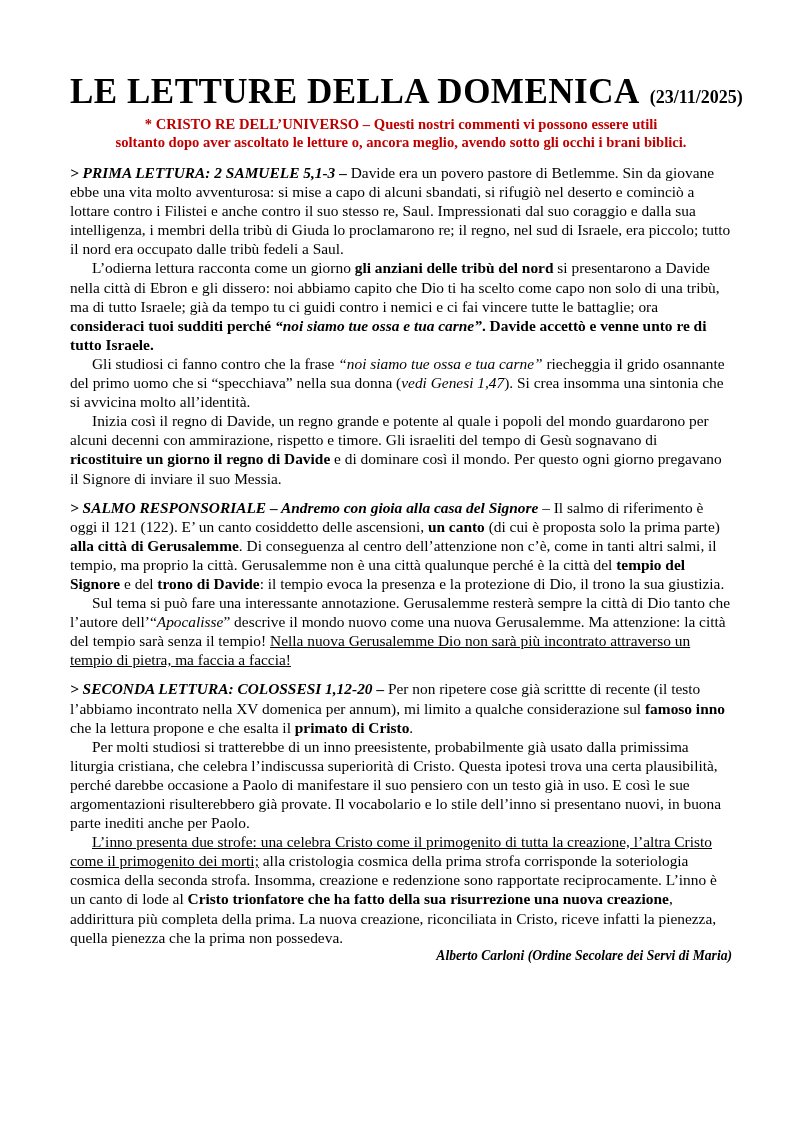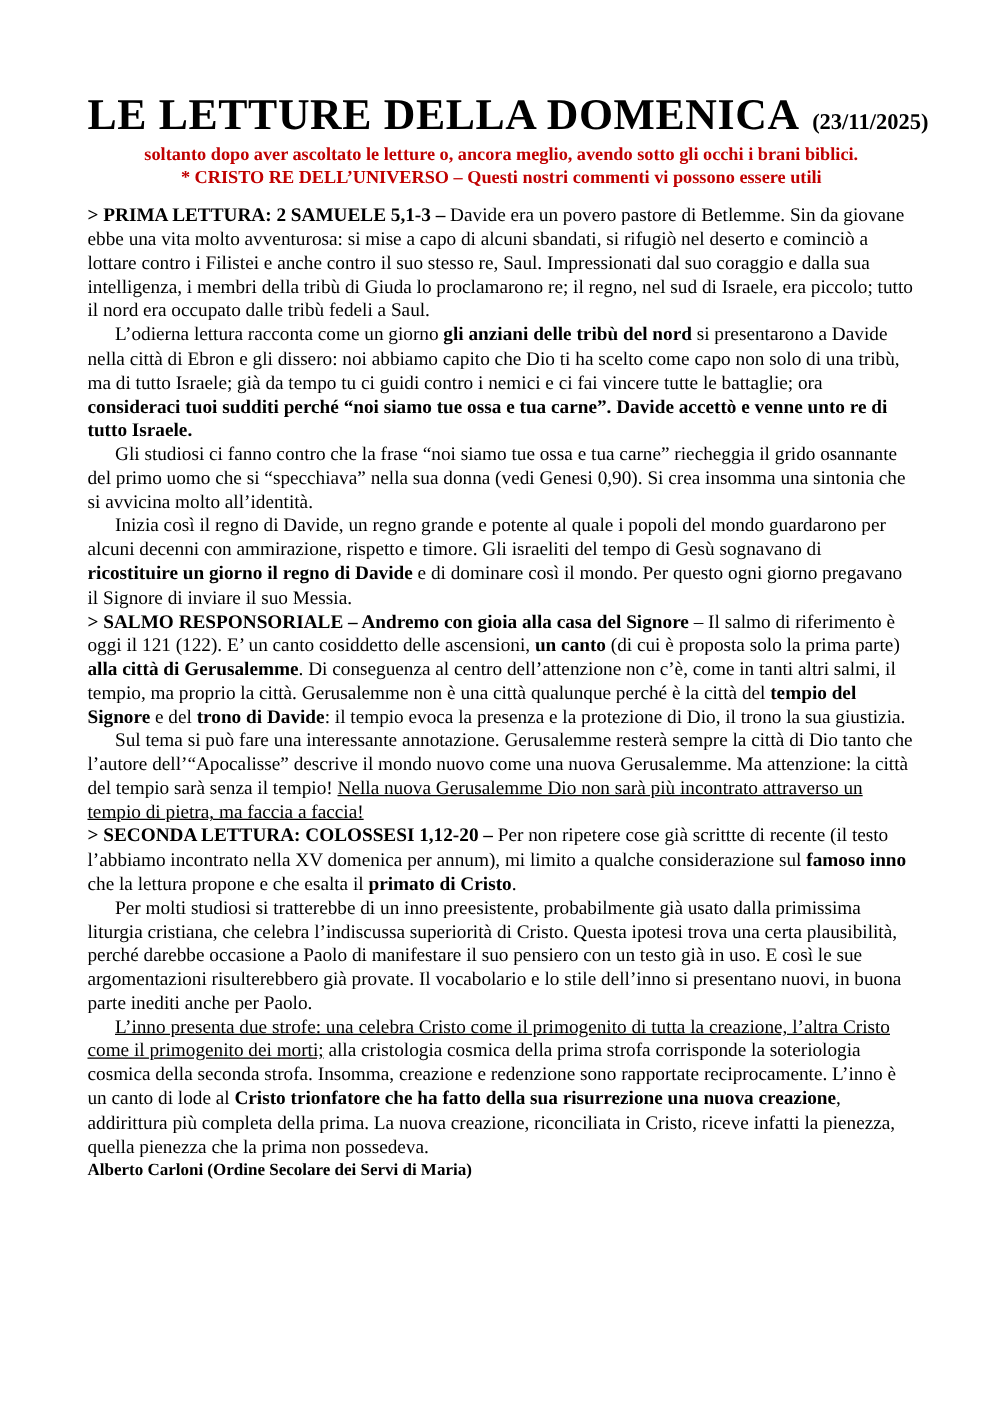--- a/index.html
+++ b/index.html
@@ -24,45 +24,45 @@
     font-size:18px; font-weight:bold; margin-left:6px;
   }
   .doc-subtitle {
     color:#c00000; font-weight:bold; font-size:14.6px; line-height:17.5px;
     margin-top:4px;
   }
   .doc-body { margin-top:12px; font-size:15.4px; line-height:19.1px; }
   .para { margin:0; text-align:left; }
   .para.indent { text-indent:22px; }
   .para.indent2 { text-indent:8px; }
-  .para.gap { }
-  .para.right { text-align:left; }
+  .para.gap { margin-top:10px; }
+  .para.right { text-align:right; }
   .para.small { font-size:13.6px; line-height:17px; }
   .b { font-weight:bold; }
-  .i { }
+  .i { font-style:italic; }
   .u { text-decoration:underline; }
 </style>
 </head>
 <body>
 
 <div class="page">
   <div class="doc-header">
     <div class="title-line">
       <span class="doc-title">LE LETTURE DELLA DOMENICA</span>
       <span class="doc-date">(23/11/2025)</span>
     </div>
     <div class="doc-subtitle">
+      <div>* CRISTO RE DELL’UNIVERSO – Questi nostri commenti vi possono essere utili</div>
       <div>soltanto dopo aver ascoltato le letture o, ancora meglio, avendo sotto gli occhi i brani biblici.</div>
-      <div>* CRISTO RE DELL’UNIVERSO – Questi nostri commenti vi possono essere utili</div>
     </div>
   </div>
   <div class="doc-body">
       <p class="para"><span class="b i ">&gt; PRIMA LETTURA: 2 SAMUELE 5,1-3 – </span><span class="">Davide era un povero pastore di Betlemme. Sin da giovane ebbe una vita molto avventurosa: si mise a capo di alcuni sbandati, si rifugiò nel deserto e cominciò a lottare contro i Filistei e anche contro il suo stesso re, Saul. Impressionati dal suo coraggio e dalla sua intelligenza, i membri della tribù di Giuda lo proclamarono re; il regno, nel sud di Israele, era piccolo; tutto il nord era occupato dalle tribù fedeli a Saul.</span></p>
       <p class="para indent"><span class="">L’odierna lettura racconta come un giorno </span><span class="b ">gli anziani delle tribù del nord</span><span class=""> si presentarono a Davide nella città di Ebron e gli dissero: noi abbiamo capito che Dio ti ha scelto come capo non solo di una tribù, ma di tutto Israele; già da tempo tu ci guidi contro i nemici e ci fai vincere tutte le battaglie; ora </span><span class="b ">consideraci tuoi sudditi perché </span><span class="b i ">“noi siamo tue ossa e tua carne”</span><span class="b ">. Davide accettò e venne unto re di tutto Israele.</span></p>
-      <p class="para indent"><span class="">Gli studiosi ci fanno contro che la frase </span><span class="i ">“noi siamo tue ossa e tua carne”</span><span class=""> riecheggia il grido osannante del primo uomo che si “specchiava” nella sua donna (</span><span class="i ">vedi Genesi 0,90</span><span class="">). Si crea insomma una sintonia che si avvicina molto all’identità.</span></p>
+      <p class="para indent"><span class="">Gli studiosi ci fanno contro che la frase </span><span class="i ">“noi siamo tue ossa e tua carne”</span><span class=""> riecheggia il grido osannante del primo uomo che si “specchiava” nella sua donna (</span><span class="i ">vedi Genesi 1,47</span><span class="">). Si crea insomma una sintonia che si avvicina molto all’identità.</span></p>
       <p class="para indent"><span class="">Inizia così il regno di Davide, un regno grande e potente al quale i popoli del mondo guardarono per alcuni decenni con ammirazione, rispetto e timore. Gli israeliti del tempo di Gesù sognavano di </span><span class="b ">ricostituire un giorno il regno di Davide</span><span class=""> e di dominare così il mondo. Per questo ogni giorno pregavano il Signore di inviare il suo Messia.</span></p>
       <p class="para gap"><span class="b i ">&gt; SALMO RESPONSORIALE – Andremo con gioia alla casa del Signore</span><span class=""> – Il salmo di riferimento è oggi il 121 (122). E’ un canto cosiddetto delle ascensioni, </span><span class="b ">un canto</span><span class=""> (di cui è proposta solo la prima parte) </span><span class="b ">alla città di Gerusalemme</span><span class="">. Di conseguenza al centro dell’attenzione non c’è, come in tanti altri salmi, il tempio, ma proprio la città. Gerusalemme non è una città qualunque perché è la città del </span><span class="b ">tempio del Signore</span><span class=""> e del </span><span class="b ">trono di Davide</span><span class="">: il tempio evoca la presenza e la protezione di Dio, il trono la sua giustizia.</span></p>
       <p class="para indent"><span class="">Sul tema si può fare una interessante annotazione. Gerusalemme resterà sempre la città di Dio tanto che l’autore dell’“</span><span class="i ">Apocalisse</span><span class="">” descrive il mondo nuovo come una nuova Gerusalemme. Ma attenzione: la città del tempio sarà senza il tempio! </span><span class="u">Nella nuova Gerusalemme Dio non sarà più incontrato attraverso un tempio di pietra, ma faccia a faccia!</span></p>
       <p class="para gap"><span class="b i ">&gt; SECONDA LETTURA: COLOSSESI 1,12-20 – </span><span class="">Per non ripetere cose già scrittte di recente (il testo l’abbiamo incontrato nella XV domenica per annum), mi limito a qualche considerazione sul </span><span class="b ">famoso inno</span><span class=""> che la lettura propone e che esalta il </span><span class="b ">primato di Cristo</span><span class="">.</span></p>
       <p class="para indent"><span class="">Per molti studiosi si tratterebbe di un inno preesistente, probabilmente già usato dalla primissima liturgia cristiana, che celebra l’indiscussa superiorità di Cristo. Questa ipotesi trova una certa plausibilità, perché darebbe occasione a Paolo di manifestare il suo pensiero con un testo già in uso. E così le sue argomentazioni risulterebbero già provate. Il vocabolario e lo stile dell’inno si presentano nuovi, in buona parte inediti anche per Paolo.</span></p>
       <p class="para indent"><span class="u">L’inno presenta due strofe: una celebra Cristo come il primogenito di tutta la creazione, l’altra Cristo come il primogenito dei morti;</span><span class=""> alla cristologia cosmica della prima strofa corrisponde la soteriologia cosmica della seconda strofa. Insomma, creazione e redenzione sono rapportate reciprocamente. L’inno è un canto di lode al </span><span class="b ">Cristo trionfatore che ha fatto della sua risurrezione una nuova creazione</span><span class="">, addirittura più completa della prima. La nuova creazione, riconciliata in Cristo, riceve infatti la pienezza, quella pienezza che la prima non possedeva.</span></p>
       <p class="para right small"><span class="b i ">Alberto Carloni (Ordine Secolare dei Servi di Maria)</span></p>
     </div>
 </div>
 

